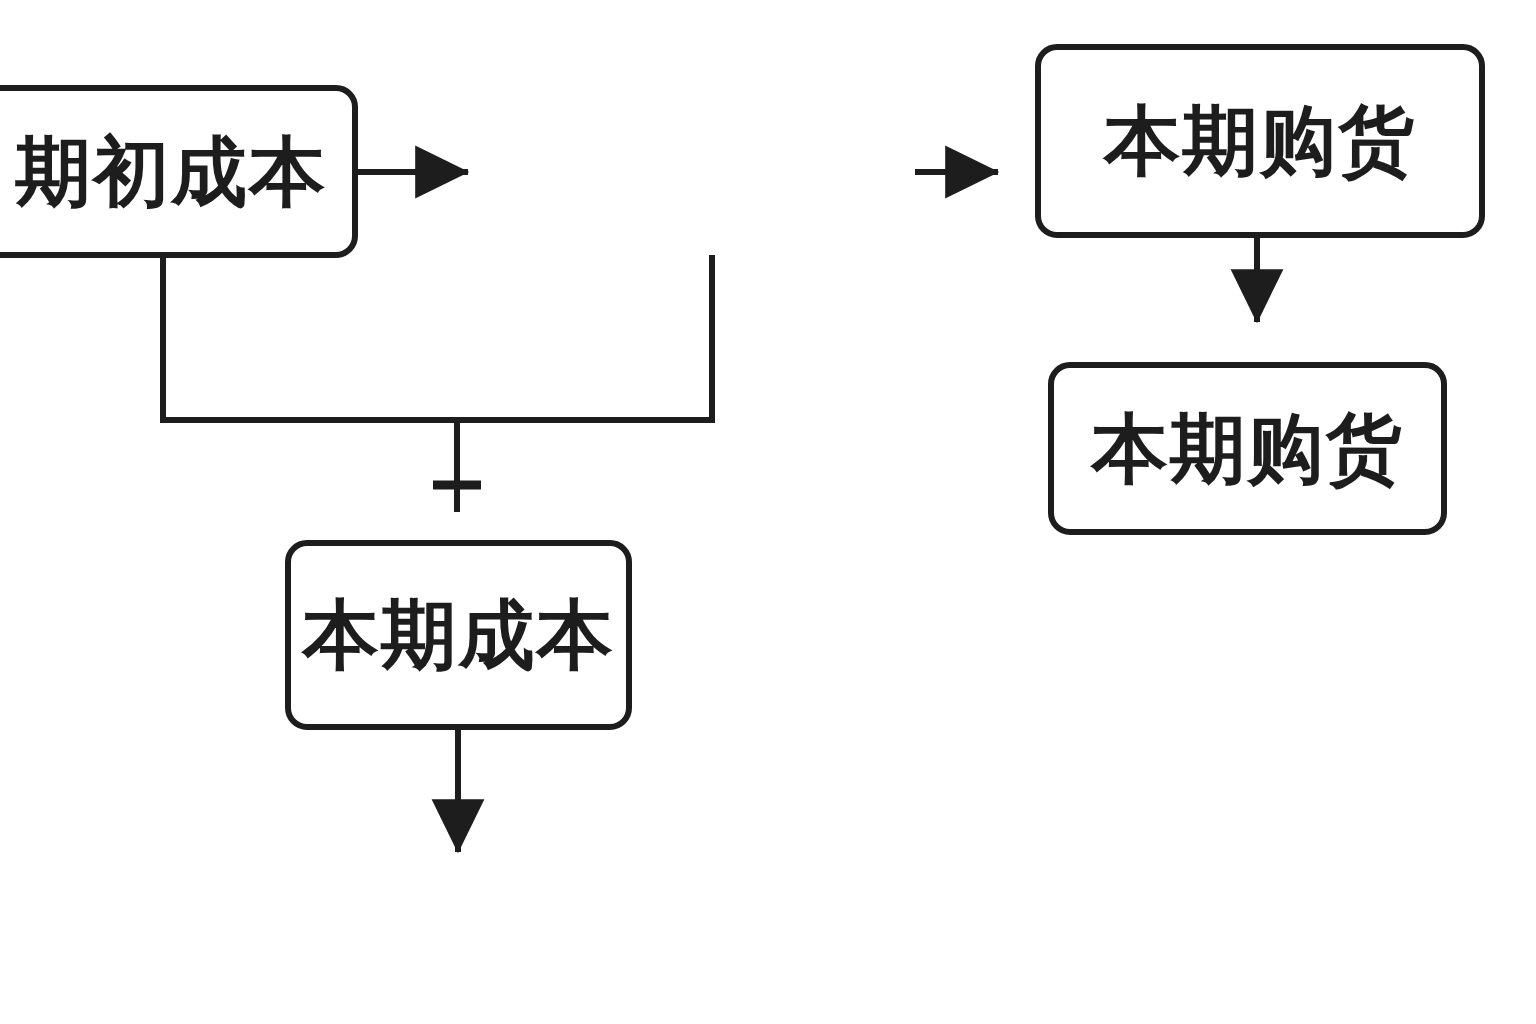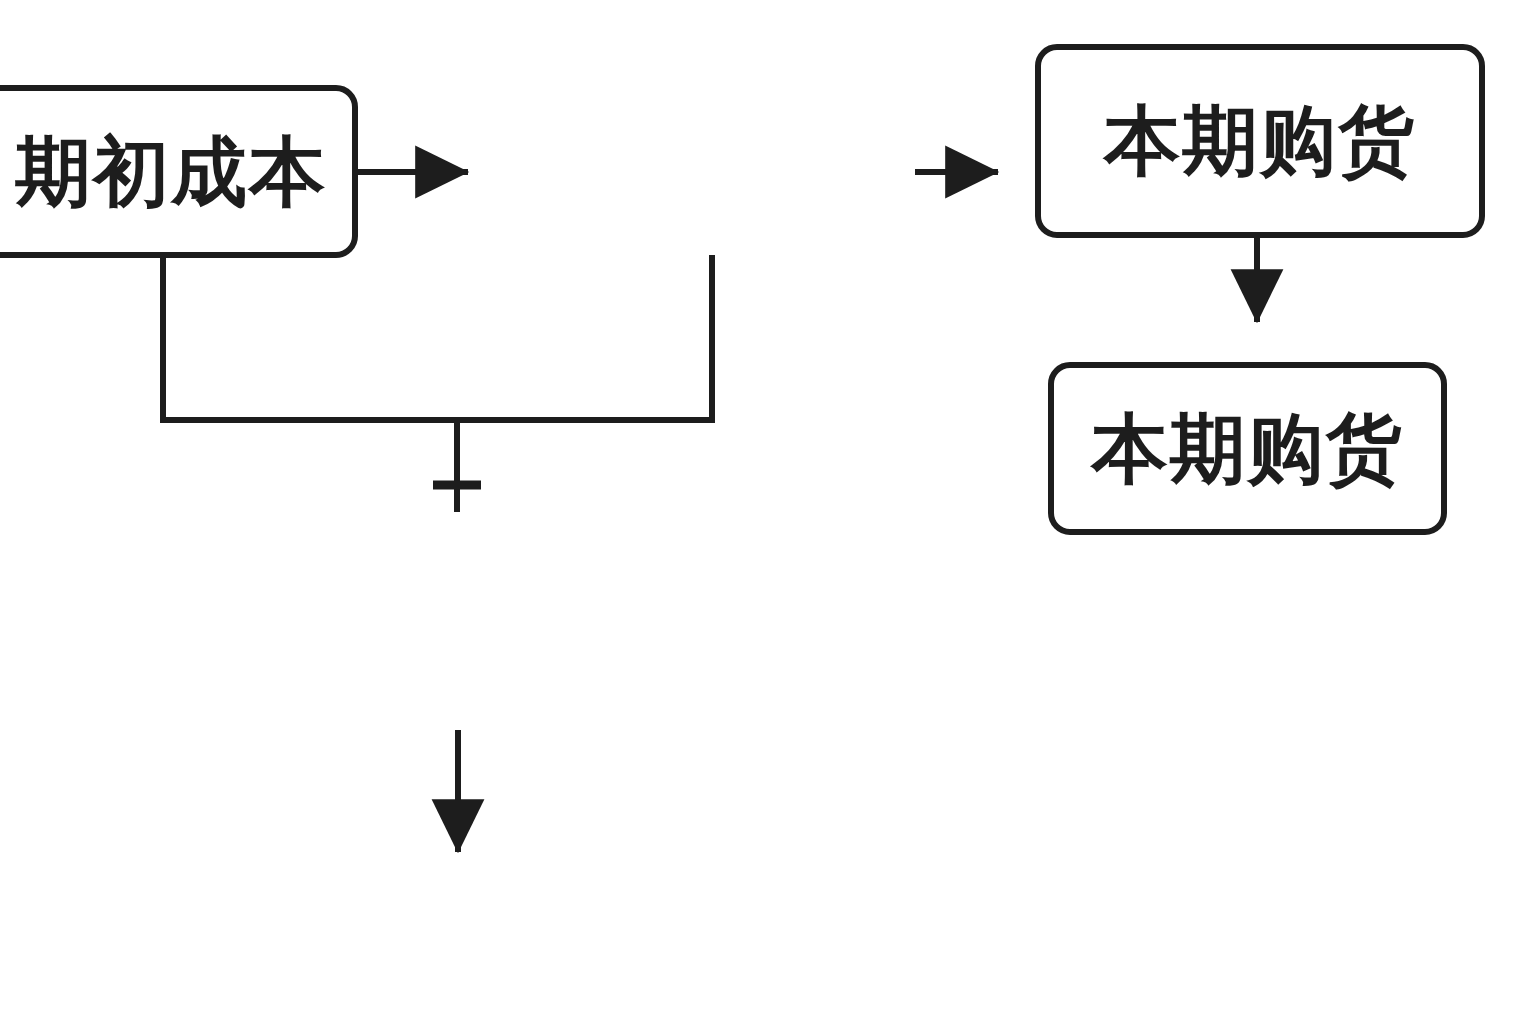--- a/index.html
+++ b/index.html
@@ -123,14 +123,17 @@
 
 
   <div class="node-box" id="node-current-purchase-top">
     <span class="node-label">本期购货</span>
   </div>
 
   <div class="node-box" id="node-current-purchase-bottom">
     <span class="node-label">本期购货</span>
   </div>
 
+  <div class="node-box" id="node-current-cost">
+    <span class="node-label">本期成本</span>
+  </div>
 
 </div>
 
 </body></html>

